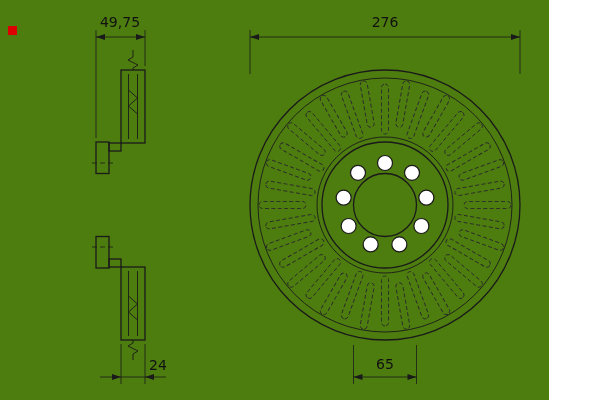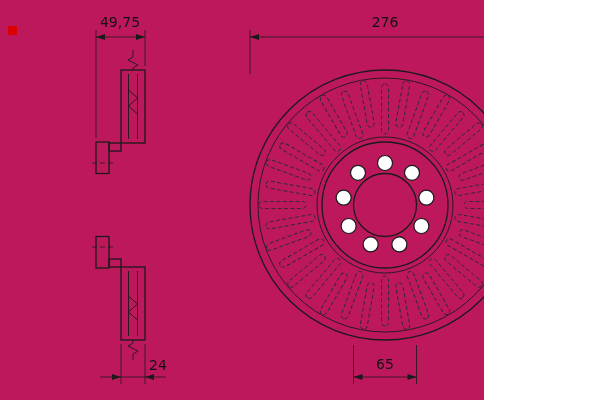--- a/index.html
+++ b/index.html
@@ -1,16 +1,16 @@
 <!DOCTYPE html>
 <html><head>
 <meta charset="utf-8">
 <style>
   html,body { margin:0; padding:0; background:#ffffff; }
-  #stage { position:relative; width:484px; height:400px; background:#be185d; overflow:hidden; }
+  #stage { position:relative; width:549px; height:400px; background:#4d7c0f; overflow:hidden; }
   svg text { font-family:"DejaVu Sans", sans-serif; font-size:14px; fill:#111; }
   .outline      { stroke:#1a1a1a; fill:none; stroke-width:1.3; }
   .thin         { stroke:#1a1a1a; fill:none; stroke-width:0.9; }
   .dim          { stroke:#1a1a1a; fill:none; stroke-width:0.8; }
   .dim-arrow    { fill:#1a1a1a; stroke:none; }
   .dash         { stroke:#1a1a1a; fill:none; stroke-width:0.8; stroke-dasharray:5 3; }
   [data-name="vent-slots"] rect   { stroke:#2a2a2a; fill:none; stroke-width:0.9; stroke-dasharray:4 2.4; }
   [data-name="bolt-holes"] circle { stroke:#1a1a1a; fill:#ffffff; stroke-width:1.2; }
 </style>
 </head>

